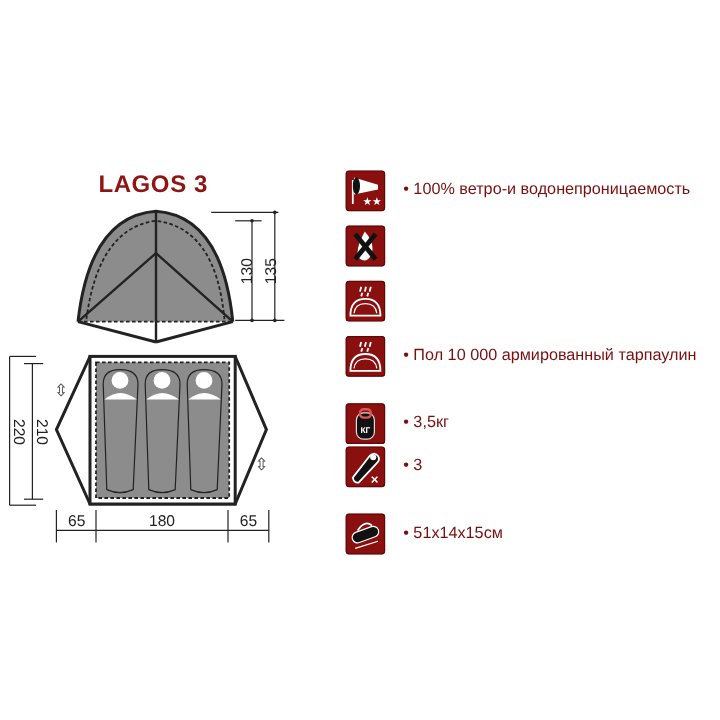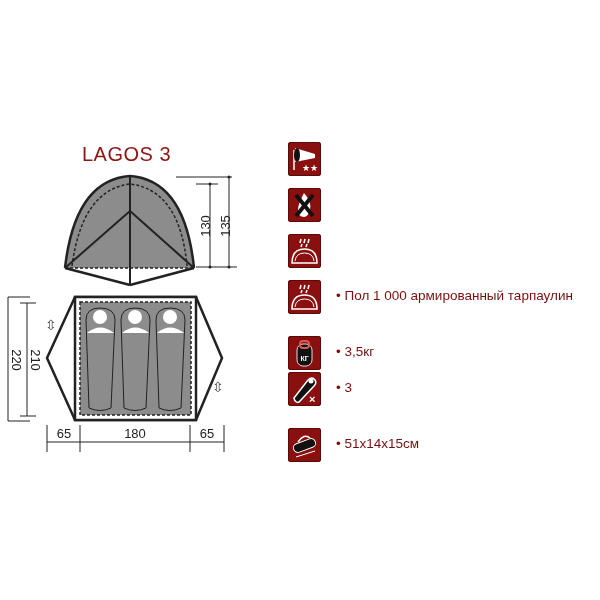--- a/index.html
+++ b/index.html
@@ -1,17 +1,17 @@
 <!DOCTYPE html>
 <html><head>
 <meta charset="utf-8">
 <style>
   html,body{margin:0;padding:0;background:#fff;}
   body{width:600px;height:600px;position:relative;overflow:hidden;font-family:"Liberation Sans",sans-serif;}
-  .title{position:absolute;left:82px;top:143px;font-size:20px;font-weight:normal;color:#8f1414;letter-spacing:0.5px;text-align:center;}
+  .title{position:absolute;left:82px;top:143px;font-size:20px;font-weight:bold;color:#8f1414;letter-spacing:0.5px;text-align:center;}
   .diagram{position:absolute;left:0;top:0;}
   .feat{position:absolute;left:288px;height:34px;width:310px;}
   .icon{position:absolute;left:0;top:0;width:33px;height:34px;background:#8a1010;border-radius:3px;box-shadow:0 0 0 1px #5a0a0a inset;}
   .icon svg{width:33px;height:34px;display:block;}
   .ftext{position:absolute;left:48px;top:8px;font-size:13.5px;color:#7a0f0f;white-space:nowrap;}
   .dim{font-size:13px;fill:#222;font-family:"Liberation Sans",sans-serif;}
 </style>
 </head>
 <body>
 
@@ -87,20 +87,21 @@
 
 <div class="feat" style="top:142px">
   <div class="icon">
     <svg viewBox="0 0 33 34">
         <line x1="6" y1="8" x2="6" y2="28" stroke="#fff" stroke-width="1.5"></line>
         <path d="M7 6 L27 12 L27 16 L7 20 Z" fill="#fff"></path>
         <ellipse cx="9" cy="13" rx="3" ry="7" fill="#111"></ellipse>
         <text x="14" y="29" font-size="9" fill="#fff">★★</text>
       </svg>
   </div>
+  <div class="ftext">• 100% ветро-и водонепроницаемость</div>
 </div>
 <div class="feat" style="top:188px">
   <div class="icon">
     <svg viewBox="0 0 33 34">
         <path d="M16 5 Q24 14 22 22 Q20 29 16 29 Q10 29 10 22 Q10 16 16 5 Z" fill="#fff"></path>
         <line x1="8" y1="7" x2="25" y2="28" stroke="#111" stroke-width="4"></line>
         <line x1="25" y1="7" x2="8" y2="28" stroke="#111" stroke-width="4"></line>
       </svg>
   </div>
 </div>
@@ -126,21 +127,21 @@
           <line x1="13" y1="5" x2="12" y2="9"></line>
           <line x1="17" y1="5" x2="16" y2="9"></line>
           <line x1="21" y1="5" x2="20" y2="9"></line>
           <line x1="14" y1="10" x2="13" y2="13"></line>
           <line x1="19" y1="10" x2="18" y2="13"></line>
         </g>
         <path d="M4 29 Q4 15 16.5 15 Q29 15 29 29 Z" fill="none" stroke="#fff" stroke-width="1.5"></path>
         <path d="M7 27 Q8 19 16.5 19 Q25 19 26 27" fill="none" stroke="#fff" stroke-width="1"></path>
       </svg>
   </div>
-  <div class="ftext">• Пол 1 000 армированный тарпаулин</div>
+  <div class="ftext">• Пол 10 000 армированный тарпаулин</div>
 </div>
 <div class="feat" style="top:336px">
   <div class="icon">
     <svg viewBox="0 0 33 34">
         <rect x="9" y="8" width="15" height="22" rx="6" fill="#111" stroke="#ddd" stroke-width="1"></rect>
         <rect x="12" y="5" width="9" height="7" rx="3" fill="none" stroke="#d55" stroke-width="2"></rect>
         <text x="16.5" y="25" font-size="7" font-weight="bold" fill="#fff" text-anchor="middle">КГ</text>
       </svg>
   </div>
   <div class="ftext">• 3,5кг</div>

